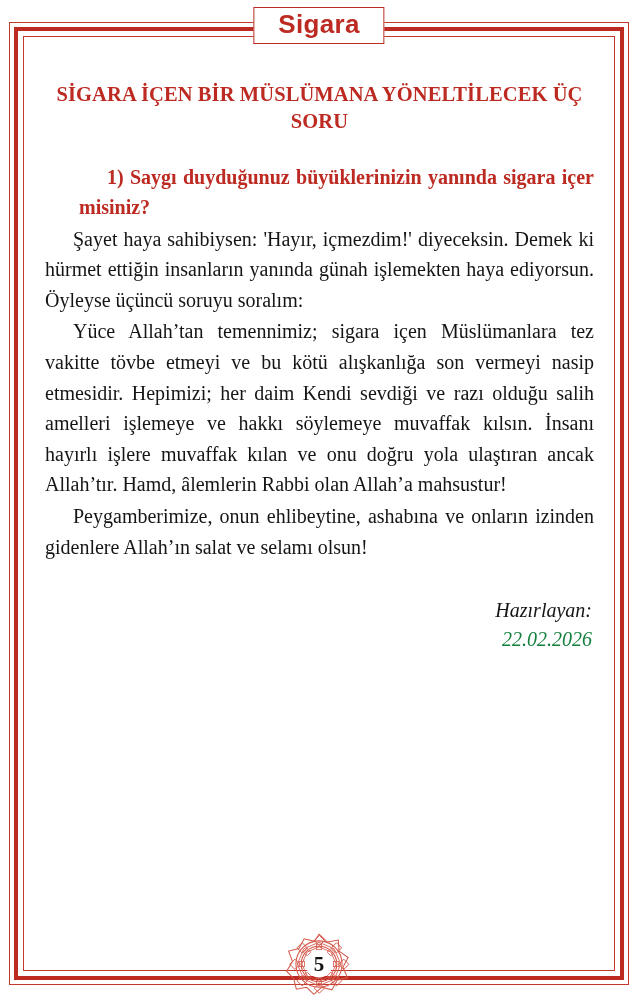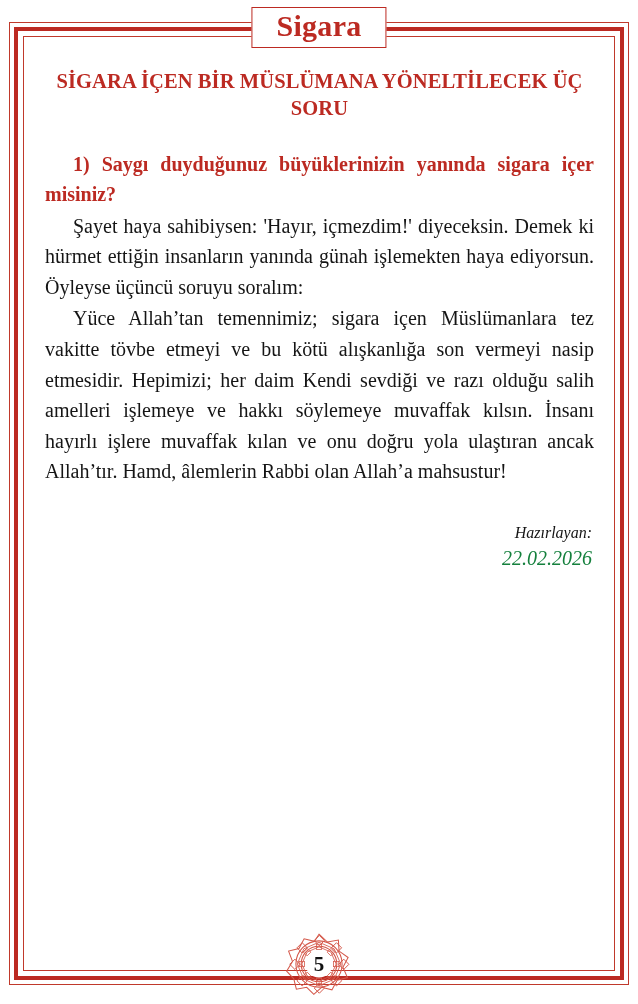--- a/index.html
+++ b/index.html
@@ -61,23 +61,23 @@
     left: 50%;
     top: 7px;
     transform: translateX(-50%);
     background: #ffffff;
     border: 1.8px solid #bc2a22;
     padding: 3px 24px 6px 24px;
     z-index: 5;
     line-height: 1;
   }
   #header-tab .tab-text {
-    font-family: Liberation Serif, serif;
-    font-weight: bold;
-    font-size: 30px;
+    font-family: Liberation Sans, sans-serif;
+    font-weight: bold;
+    font-size: 26px;
     color: #bc2a22;
     letter-spacing: 0.3px;
     white-space: nowrap;
   }
 
   
   #content {
     position: absolute;
     left: 45px;
     top: 68px;
@@ -85,55 +85,56 @@
     z-index: 2;
   }
 
   #doc-title {
     text-align: center;
     color: #bc2a22;
     font-weight: bold;
     font-size: 20.5px;
     line-height: 1.33;
     letter-spacing: 0.1px;
-    margin: 0 0 26px 0;
+    margin: 13px 0 26px 0;
     padding: 0 6px;
   }
 
   .para {
     margin: 0 0 1px 0;
     text-align: justify;
     text-justify: inter-word;
     text-indent: 28px;
     font-size: 20px;
     line-height: 1.53;
     color: #151515;
     hyphens: none;
   }
   .para.red {
     color: #bc2a22;
     font-weight: bold;
+    margin-left: 34px;
   }
 
   .pbuh {
     font-family: "DejaVu Sans", sans-serif;
     font-size: 18px;
     color: #bc2a22;
     font-weight: normal;
   }
 
   
   #signature {
     margin-top: 34px;
     text-align: right;
     padding-right: 2px;
   }
   #signature .sig-line {
     font-style: italic;
-    font-size: 16px;
+    font-size: 20px;
     line-height: 1.45;
     color: #151515;
     margin-top: 28px;
   }
   #signature .sig-name {
     font-style: italic;
     font-weight: bold;
     font-size: 20px;
     line-height: 1.45;
     color: #151515;
@@ -203,20 +204,21 @@
 
     <p class="para red">1) Saygı duyduğunuz büyüklerinizin yanında sigara içer misiniz?</p>
 
 
 
     <p class="para">Şayet haya sahibiysen: 'Hayır, içmezdim!' diyeceksin. Demek ki hürmet ettiğin insanların yanında günah işlemekten haya ediyorsun. Öyleyse üçüncü soruyu soralım:</p>
 
 
     <p class="para">Yüce Allah’tan temennimiz; sigara içen Müslümanlara tez vakitte tövbe etmeyi ve bu kötü alışkanlığa son vermeyi nasip etmesidir. Hepimizi; her daim Kendi sevdiği ve razı olduğu salih amelleri işlemeye ve hakkı söylemeye muvaffak kılsın. İnsanı hayırlı işlere muvaffak kılan ve onu doğru yola ulaştıran ancak Allah’tır. Hamd, âlemlerin Rabbi olan Allah’a mahsustur!</p>
 
+    <p class="para">Peygamberimize, onun ehlibeytine, ashabına ve onların izinden gidenlere Allah’ın salat ve selamı olsun!</p>
 
     <div id="signature">
       <div class="sig-line">Hazırlayan:</div>
       <div class="sig-date">22.02.2026</div>
     </div>
 
   </div>
 
   <div id="footer-ornament">
     <svg viewBox="0 0 100 100" xmlns="http://www.w3.org/2000/svg">

